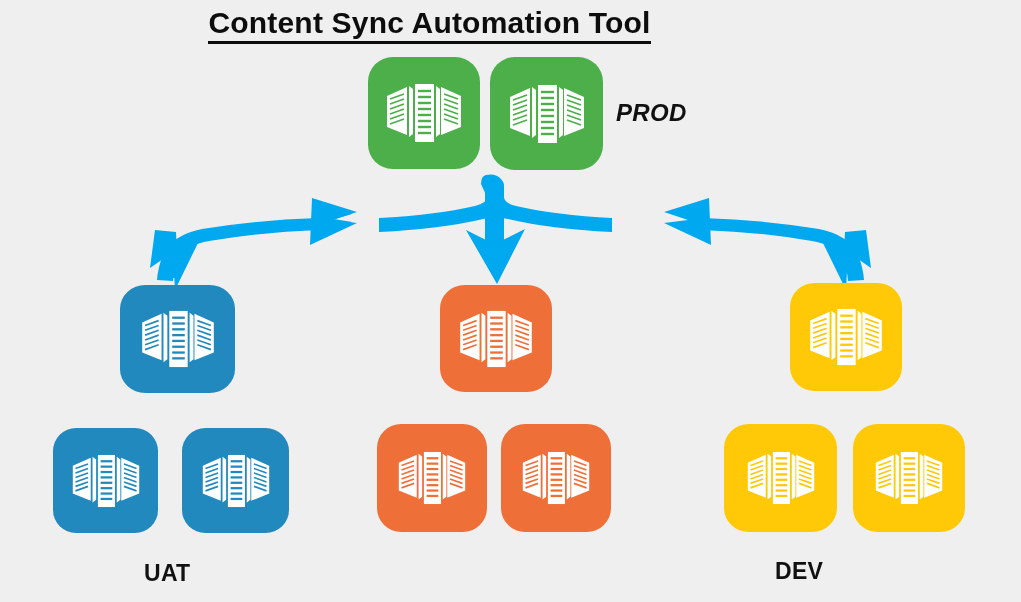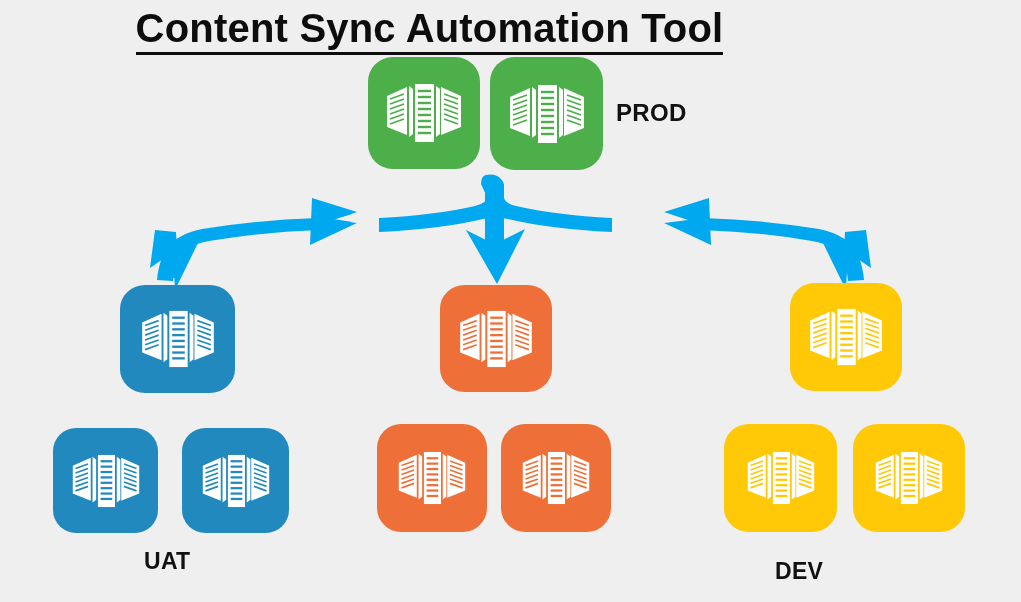--- a/index.html
+++ b/index.html
@@ -20,21 +20,21 @@
     background: #efefef;
   }
 
   
   #page-title {
     position: absolute;
     left: 0;
     top: 6px;
     width: 859px;
     text-align: center;
-    font-size: 40px;
+    font-size: 30px;
     font-weight: bold;
     color: #0d0d0d;
     letter-spacing: 0.2px;
     white-space: nowrap;
   }
   #page-title span.tt {
     border-bottom: 3px solid #0d0d0d;
     padding-bottom: 2px;
   }
 
@@ -58,20 +58,21 @@
     position: absolute;
     font-size: 23px;
     font-weight: bold;
     color: #111111;
     white-space: nowrap;
     font-stretch: condensed;
     letter-spacing: 0.3px;
   }
   #label-prod {
     font-size: 24px;
+    font-style: italic;
   }
 
   
   #arrow-layer {
     position: absolute;
     left: 0;
     top: 0;
     width: 1021px;
     height: 602px;
     pointer-events: none;
@@ -536,16 +537,16 @@
             <line x1="33" y1="27" x2="46" y2="27"></line>
           <line x1="33" y1="33" x2="46" y2="33"></line>
             <line x1="33" y1="39" x2="46" y2="39"></line>
           <line x1="33" y1="45" x2="46" y2="45"></line>
             <line x1="33" y1="51" x2="46" y2="51"></line>
         </g>
       </svg>
     </span>
   </div>
 
-  <div class="env-label" style="left:144px; top:548px;text-align:right;">UAT</div>
+  <div class="env-label" style="left:144px; top:560px;text-align:right;">UAT</div>
   <div class="env-label" style="left:775px; top:558px;">DEV</div>
 
 </div>
 
 </body></html>

